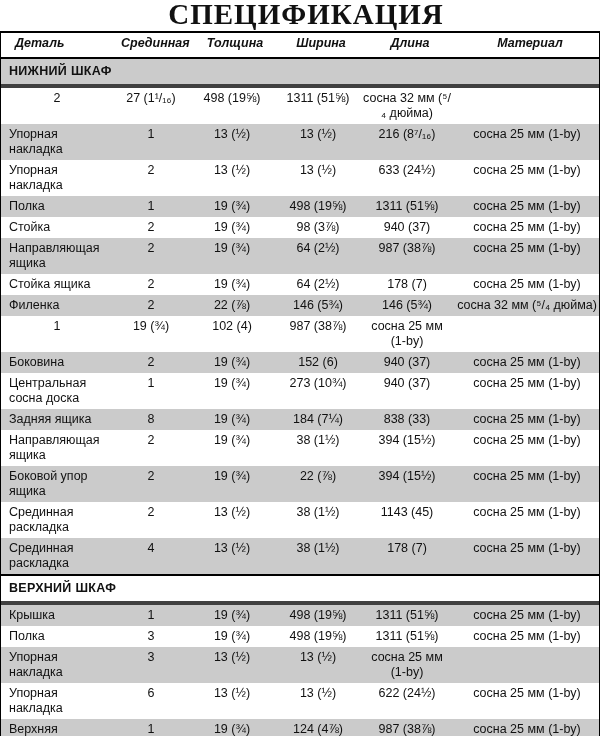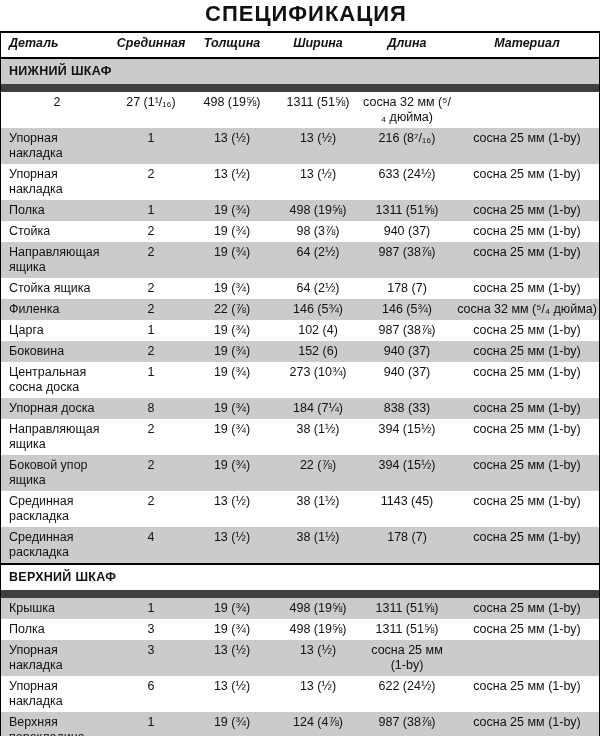--- a/index.html
+++ b/index.html
@@ -8,23 +8,23 @@
     background: #ffffff;
   }
   body {
     width: 600px;
     height: 736px;
     overflow: hidden;
     font-family: "Liberation Sans", sans-serif;
     color: #111111;
   }
   .page-title {
-    font-family: Liberation Sans, sans-serif;
+    font-family: Liberation Serif, serif;
     font-weight: bold;
-    font-size: 22px;
+    font-size: 29px;
     letter-spacing: 1px;
     text-align: center;
     margin: 1px 0 4px 12px;
     line-height: 26px;
   }
   .spec-table {
     border-left: 1px solid #000;
     border-right: 1px solid #000;
   }
   .row {
@@ -32,24 +32,24 @@
     grid-template-columns: 112px 76px 86px 86px 92px 148px;
     align-items: start;
   }
   .row.shaded { background: #cbcbcb; }
   .header-row {
     border-top: 2px solid #000;
     font-weight: bold;
     font-style: italic;
     font-size: 13px;
   }
-  .header-row .cell { padding-bottom: 6px; }
+  .header-row .cell { padding-bottom: 6px; margin-left: 6px; }
   .section-row {
     border-top: 2px solid #000;
-    border-bottom: 8px solid #404040;
+    border-bottom: 4px solid #404040;
     font-weight: bold;
     font-size: 13px;
   }
   .section-row .cell { padding-top: 5px; padding-bottom: 5px; }
   .cell {
     font-size: 12.5px;
     line-height: 15px;
     padding: 3px 2px;
   }
   .cell.part {
@@ -140,21 +140,20 @@
       </div>
       <div class="row item-row shaded">
         <div class="cell part">Филенка</div>
         <div class="cell center">2</div>
         <div class="cell center">22 (⅞)</div>
         <div class="cell center">146 (5¾)</div>
         <div class="cell center">146 (5¾)</div>
         <div class="cell center">сосна 32 мм (⁵/₄ дюйма)</div>
       </div>
       <div class="row item-row">
-        <div class="cell part">Царга</div>
         <div class="cell center">1</div>
         <div class="cell center">19 (¾)</div>
         <div class="cell center">102 (4)</div>
         <div class="cell center">987 (38⅞)</div>
         <div class="cell center">сосна 25 мм (1-by)</div>
       </div>
       <div class="row item-row shaded">
         <div class="cell part">Боковина</div>
         <div class="cell center">2</div>
         <div class="cell center">19 (¾)</div>
@@ -164,21 +163,21 @@
       </div>
       <div class="row item-row">
         <div class="cell part">Центральная сосна доска</div>
         <div class="cell center">1</div>
         <div class="cell center">19 (¾)</div>
         <div class="cell center">273 (10¾)</div>
         <div class="cell center">940 (37)</div>
         <div class="cell center">сосна 25 мм (1-by)</div>
       </div>
       <div class="row item-row shaded">
-        <div class="cell part">Упорная доска</div>
+        <div class="cell part">Задняя ящика</div>
         <div class="cell center">8</div>
         <div class="cell center">19 (¾)</div>
         <div class="cell center">184 (7¼)</div>
         <div class="cell center">838 (33)</div>
         <div class="cell center">сосна 25 мм (1-by)</div>
       </div>
       <div class="row item-row">
         <div class="cell part">Направляющая ящика</div>
         <div class="cell center">2</div>
         <div class="cell center">19 (¾)</div>

